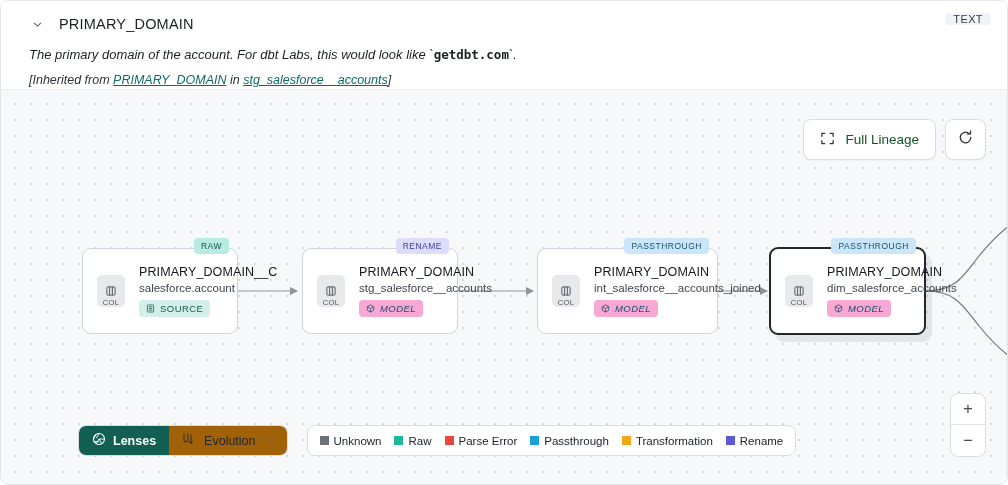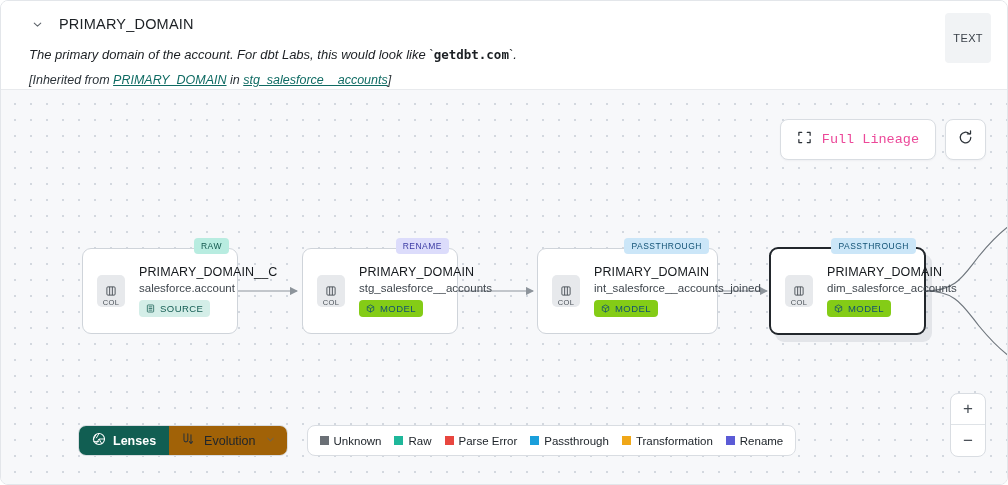--- a/index.html
+++ b/index.html
@@ -56,21 +56,21 @@
   }
 
   #type-badge {
     position: absolute;
     right: 16px;
     top: 12px;
     background: #f1f3f5;
     color: #3a4149;
     font-size: 11px;
     letter-spacing: .4px;
-    padding: 19px 8px;
+    padding: 0 8px;
     border-radius: 4px;
   }
 
   .desc {
     margin-top: 11px;
     margin-left: 12px;
     font-size: 13px;
     font-style: italic;
     color: #1c2024;
     line-height: 1.35;
@@ -122,21 +122,21 @@
     border: 1px solid #d9dde2;
     border-radius: 8px;
     height: 41px;
     display: flex;
     align-items: center;
     justify-content: center;
     cursor: pointer;
     box-shadow: 0 1px 2px rgba(16,24,40,.04);
   }
   #full-lineage-btn { padding: 0 16px; gap: 10px; }
-  #full-lineage-btn span { font-size: 13.5px; color: #ec4899; font-family: Liberation Mono, monospace; }
+  #full-lineage-btn span { font-size: 13.5px; color: #14532d; }
   #refresh-btn { width: 41px; }
 
   
   #edges { position: absolute; inset: 0; z-index: 1; }
 
   
   .node {
     position: absolute;
     background: #ffffff;
     border: 1px solid #cfd4da;
@@ -187,21 +187,21 @@
     display: inline-flex;
     align-items: center;
     gap: 5px;
     align-self: flex-start;
     border-radius: 4px;
     padding: 3px 7px;
     font-size: 9.5px;
     letter-spacing: .45px;
   }
   .kind-source { background: #d4eee8; color: #135c52; }
-  .kind-model  { background: #84cc16; color: #13506f; }
+  .kind-model  { background: #f9a8d4; color: #13506f; font-style: italic; }
 
   .lens-badge {
     position: absolute;
     top: -11px;
     right: 8px;
     border-radius: 4px;
     padding: 3px 7px;
     font-size: 8.5px;
     letter-spacing: .5px;
     z-index: 5;

